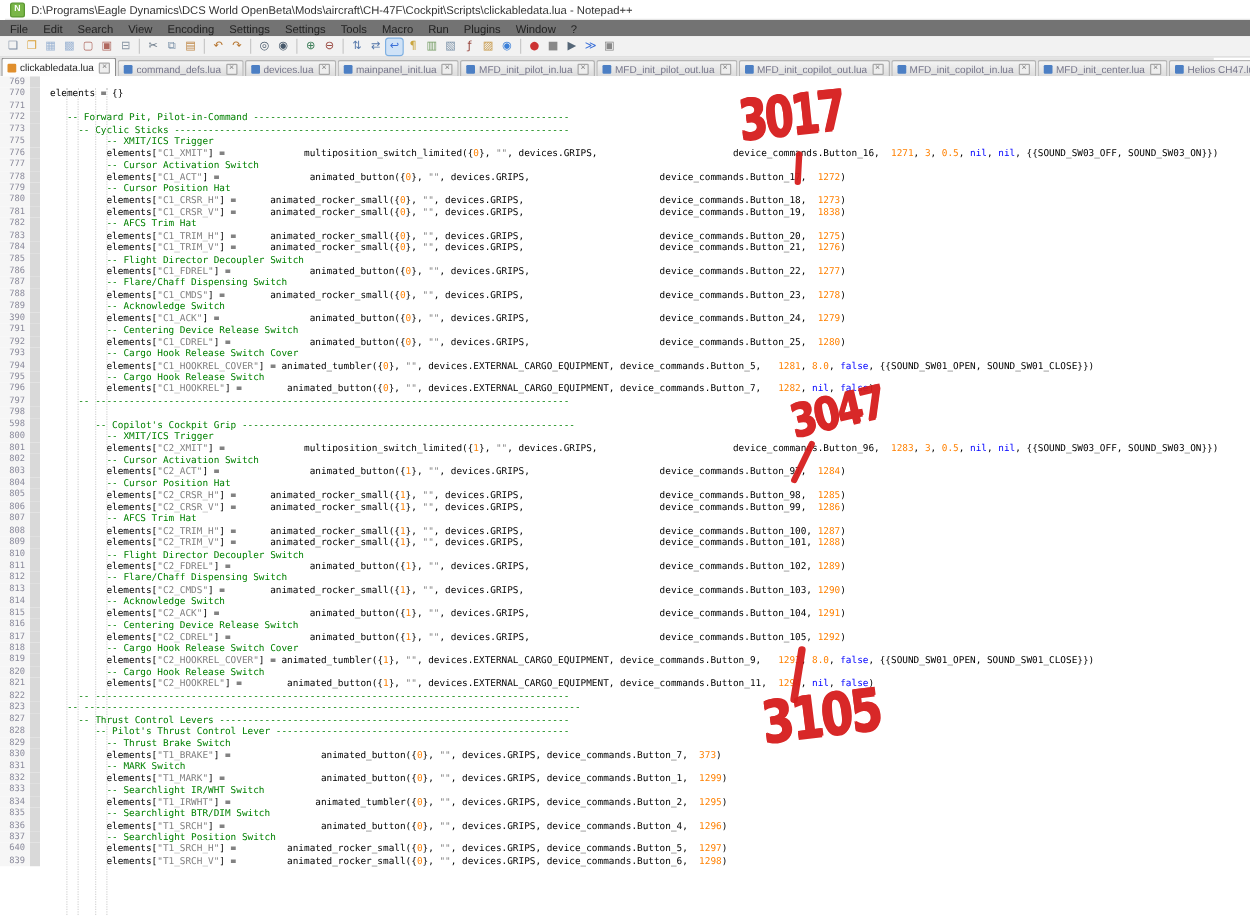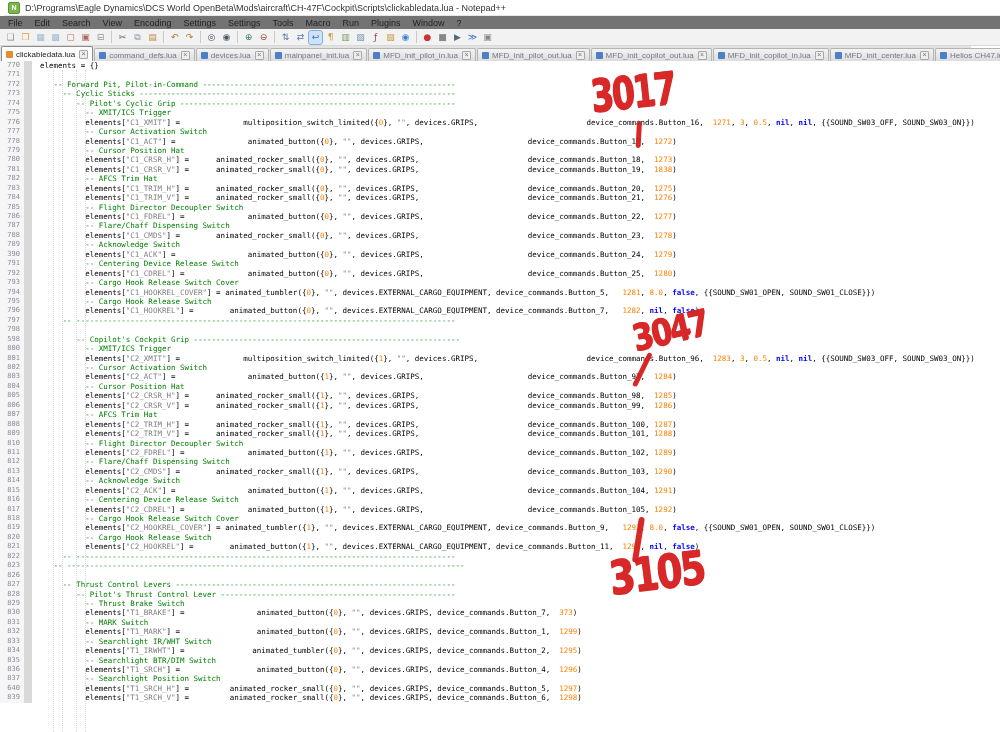--- a/index.html
+++ b/index.html
@@ -41,21 +41,21 @@
           font-size:7px;line-height:6px;text-align:center;color:#777;background:#eee;}
 
   
   .editor{position:absolute;left:0;top:61px;width:1000px;height:671px;background:#fff;overflow:hidden;}
   .row{display:flex;height:9.45px;line-height:9.45px;white-space:pre;}
   .ln{width:20px;flex:none;text-align:right;padding-right:4px;font-family:"DejaVu Sans Mono",monospace;
       font-size:7px;color:#8a8a9b;background:#f6f6f6;}
   .mg{width:8px;flex:none;background:#d9d9d9;}
   .fm{width:6px;flex:none;background:#fff;}
   .ct{flex:1;font-family:"DejaVu Sans Mono",monospace;font-size:7.5px;color:#000;padding-left:2px;}
-  .c{color:#008000;} .s{color:#808080;} .k{color:#0000ff;font-weight:bold;text-align:center;} .n{color:#ff8000;}
+  .c{color:#008000;} .s{color:#808080;} .k{color:#0000ff;font-weight:normal;text-align:center;} .n{color:#ff8000;}
   .guide{position:absolute;top:9px;bottom:0;width:0;border-left:1px dotted #d8d8d8;pointer-events:none;}
 
   
   .overlay{position:absolute;left:0;top:0;width:1000px;height:732px;pointer-events:none;z-index:50;}
   .marker{position:absolute;color:#d61d1d;font-family:"DejaVu Sans",sans-serif;font-weight:bold;
           letter-spacing:-2px;transform-origin:left top;opacity:.95;
           text-shadow:1px 0 0 #d61d1d,0 1px 0 #d61d1d;}
   .mstroke{position:absolute;background:#d61d1d;border-radius:4px;transform-origin:center top;opacity:.95;}
 </style>
 </head>
@@ -172,25 +172,25 @@
   </div>
 
 <div class="editor">
   <div id="guides">
       <div class="guide" style="left: 53px;"></div>
       <div class="guide" style="left: 62px;"></div>
       <div class="guide" style="left: 76px;"></div>
       <div class="guide" style="left: 85px;"></div>
     </div>
   <div id="lines">
+      <div class="row"><span class="ln">769</span><span class="mg"></span><span class="fm"></span><span class="ct"></span></div>
       <div class="row"><span class="ln">770</span><span class="mg"></span><span class="fm"></span><span class="ct">elements = {}</span></div>
       <div class="row"><span class="ln">771</span><span class="mg"></span><span class="fm"></span><span class="ct"></span></div>
       <div class="row"><span class="ln">772</span><span class="mg"></span><span class="fm"></span><span class="ct">   <span class="c">-- Forward Pit, Pilot-in-Command --------------------------------------------------------</span></span></div>
       <div class="row"><span class="ln">773</span><span class="mg"></span><span class="fm"></span><span class="ct">     <span class="c">-- Cyclic Sticks ----------------------------------------------------------------------</span></span></div>
-      <div class="row"><span class="ln">774</span><span class="mg"></span><span class="fm"></span><span class="ct">        <span class="c">-- Pilot's Cyclic Grip -------------------------------------------------------------</span></span></div>
       <div class="row"><span class="ln">775</span><span class="mg"></span><span class="fm"></span><span class="ct">          <span class="c">-- XMIT/ICS Trigger</span></span></div>
       <div class="row"><span class="ln">776</span><span class="mg"></span><span class="fm"></span><span class="ct">          elements[<span class="s">"C1_XMIT"</span>] =              multiposition_switch_limited({<span class="n">0</span>}, <span class="s">""</span>, devices.GRIPS,                        device_commands.Button_16,  <span class="n">1271</span>, <span class="n">3</span>, <span class="n">0.5</span>, <span class="k">nil</span>, <span class="k">nil</span>, {{SOUND_SW03_OFF, SOUND_SW03_ON}})</span></div>
       <div class="row"><span class="ln">777</span><span class="mg"></span><span class="fm"></span><span class="ct">          <span class="c">-- Cursor Activation Switch</span></span></div>
       <div class="row"><span class="ln">778</span><span class="mg"></span><span class="fm"></span><span class="ct">          elements[<span class="s">"C1_ACT"</span>] =                animated_button({<span class="n">0</span>}, <span class="s">""</span>, devices.GRIPS,                       device_commands.Button_17,  <span class="n">1272</span>)</span></div>
       <div class="row"><span class="ln">779</span><span class="mg"></span><span class="fm"></span><span class="ct">          <span class="c">-- Cursor Position Hat</span></span></div>
       <div class="row"><span class="ln">780</span><span class="mg"></span><span class="fm"></span><span class="ct">          elements[<span class="s">"C1_CRSR_H"</span>] =      animated_rocker_small({<span class="n">0</span>}, <span class="s">""</span>, devices.GRIPS,                        device_commands.Button_18,  <span class="n">1273</span>)</span></div>
       <div class="row"><span class="ln">781</span><span class="mg"></span><span class="fm"></span><span class="ct">          elements[<span class="s">"C1_CRSR_V"</span>] =      animated_rocker_small({<span class="n">0</span>}, <span class="s">""</span>, devices.GRIPS,                        device_commands.Button_19,  <span class="n">1838</span>)</span></div>
       <div class="row"><span class="ln">782</span><span class="mg"></span><span class="fm"></span><span class="ct">          <span class="c">-- AFCS Trim Hat</span></span></div>
       <div class="row"><span class="ln">783</span><span class="mg"></span><span class="fm"></span><span class="ct">          elements[<span class="s">"C1_TRIM_H"</span>] =      animated_rocker_small({<span class="n">0</span>}, <span class="s">""</span>, devices.GRIPS,                        device_commands.Button_20,  <span class="n">1275</span>)</span></div>
       <div class="row"><span class="ln">784</span><span class="mg"></span><span class="fm"></span><span class="ct">          elements[<span class="s">"C1_TRIM_V"</span>] =      animated_rocker_small({<span class="n">0</span>}, <span class="s">""</span>, devices.GRIPS,                        device_commands.Button_21,  <span class="n">1276</span>)</span></div>
@@ -226,21 +226,20 @@
       <div class="row"><span class="ln">814</span><span class="mg"></span><span class="fm"></span><span class="ct">          <span class="c">-- Acknowledge Switch</span></span></div>
       <div class="row"><span class="ln">815</span><span class="mg"></span><span class="fm"></span><span class="ct">          elements[<span class="s">"C2_ACK"</span>] =                animated_button({<span class="n">1</span>}, <span class="s">""</span>, devices.GRIPS,                       device_commands.Button_104, <span class="n">1291</span>)</span></div>
       <div class="row"><span class="ln">816</span><span class="mg"></span><span class="fm"></span><span class="ct">          <span class="c">-- Centering Device Release Switch</span></span></div>
       <div class="row"><span class="ln">817</span><span class="mg"></span><span class="fm"></span><span class="ct">          elements[<span class="s">"C2_CDREL"</span>] =              animated_button({<span class="n">1</span>}, <span class="s">""</span>, devices.GRIPS,                       device_commands.Button_105, <span class="n">1292</span>)</span></div>
       <div class="row"><span class="ln">818</span><span class="mg"></span><span class="fm"></span><span class="ct">          <span class="c">-- Cargo Hook Release Switch Cover</span></span></div>
       <div class="row"><span class="ln">819</span><span class="mg"></span><span class="fm"></span><span class="ct">          elements[<span class="s">"C2_HOOKREL_COVER"</span>] = animated_tumbler({<span class="n">1</span>}, <span class="s">""</span>, devices.EXTERNAL_CARGO_EQUIPMENT, device_commands.Button_9,   <span class="n">1293</span>, <span class="n">8.0</span>, <span class="k">false</span>, {{SOUND_SW01_OPEN, SOUND_SW01_CLOSE}})</span></div>
       <div class="row"><span class="ln">820</span><span class="mg"></span><span class="fm"></span><span class="ct">          <span class="c">-- Cargo Hook Release Switch</span></span></div>
       <div class="row"><span class="ln">821</span><span class="mg"></span><span class="fm"></span><span class="ct">          elements[<span class="s">"C2_HOOKREL"</span>] =        animated_button({<span class="n">1</span>}, <span class="s">""</span>, devices.EXTERNAL_CARGO_EQUIPMENT, device_commands.Button_11,  <span class="n">1294</span>, <span class="k">nil</span>, <span class="k">false</span>)</span></div>
       <div class="row"><span class="ln">822</span><span class="mg"></span><span class="fm"></span><span class="ct">     <span class="c">-- ------------------------------------------------------------------------------------</span></span></div>
       <div class="row"><span class="ln">823</span><span class="mg"></span><span class="fm"></span><span class="ct">   <span class="c">-- ----------------------------------------------------------------------------------------</span></span></div>
-      <div class="row"><span class="ln">826</span><span class="mg"></span><span class="fm"></span><span class="ct"></span></div>
       <div class="row"><span class="ln">827</span><span class="mg"></span><span class="fm"></span><span class="ct">     <span class="c">-- Thrust Control Levers --------------------------------------------------------------</span></span></div>
       <div class="row"><span class="ln">828</span><span class="mg"></span><span class="fm"></span><span class="ct">        <span class="c">-- Pilot's Thrust Control Lever ----------------------------------------------------</span></span></div>
       <div class="row"><span class="ln">829</span><span class="mg"></span><span class="fm"></span><span class="ct">          <span class="c">-- Thrust Brake Switch</span></span></div>
       <div class="row"><span class="ln">830</span><span class="mg"></span><span class="fm"></span><span class="ct">          elements[<span class="s">"T1_BRAKE"</span>] =                animated_button({<span class="n">0</span>}, <span class="s">""</span>, devices.GRIPS, device_commands.Button_7,  <span class="n">373</span>)</span></div>
       <div class="row"><span class="ln">831</span><span class="mg"></span><span class="fm"></span><span class="ct">          <span class="c">-- MARK Switch</span></span></div>
       <div class="row"><span class="ln">832</span><span class="mg"></span><span class="fm"></span><span class="ct">          elements[<span class="s">"T1_MARK"</span>] =                 animated_button({<span class="n">0</span>}, <span class="s">""</span>, devices.GRIPS, device_commands.Button_1,  <span class="n">1299</span>)</span></div>
       <div class="row"><span class="ln">833</span><span class="mg"></span><span class="fm"></span><span class="ct">          <span class="c">-- Searchlight IR/WHT Switch</span></span></div>
       <div class="row"><span class="ln">834</span><span class="mg"></span><span class="fm"></span><span class="ct">          elements[<span class="s">"T1_IRWHT"</span>] =               animated_tumbler({<span class="n">0</span>}, <span class="s">""</span>, devices.GRIPS, device_commands.Button_2,  <span class="n">1295</span>)</span></div>
       <div class="row"><span class="ln">835</span><span class="mg"></span><span class="fm"></span><span class="ct">          <span class="c">-- Searchlight BTR/DIM Switch</span></span></div>
       <div class="row"><span class="ln">836</span><span class="mg"></span><span class="fm"></span><span class="ct">          elements[<span class="s">"T1_SRCH"</span>] =                 animated_button({<span class="n">0</span>}, <span class="s">""</span>, devices.GRIPS, device_commands.Button_4,  <span class="n">1296</span>)</span></div>

